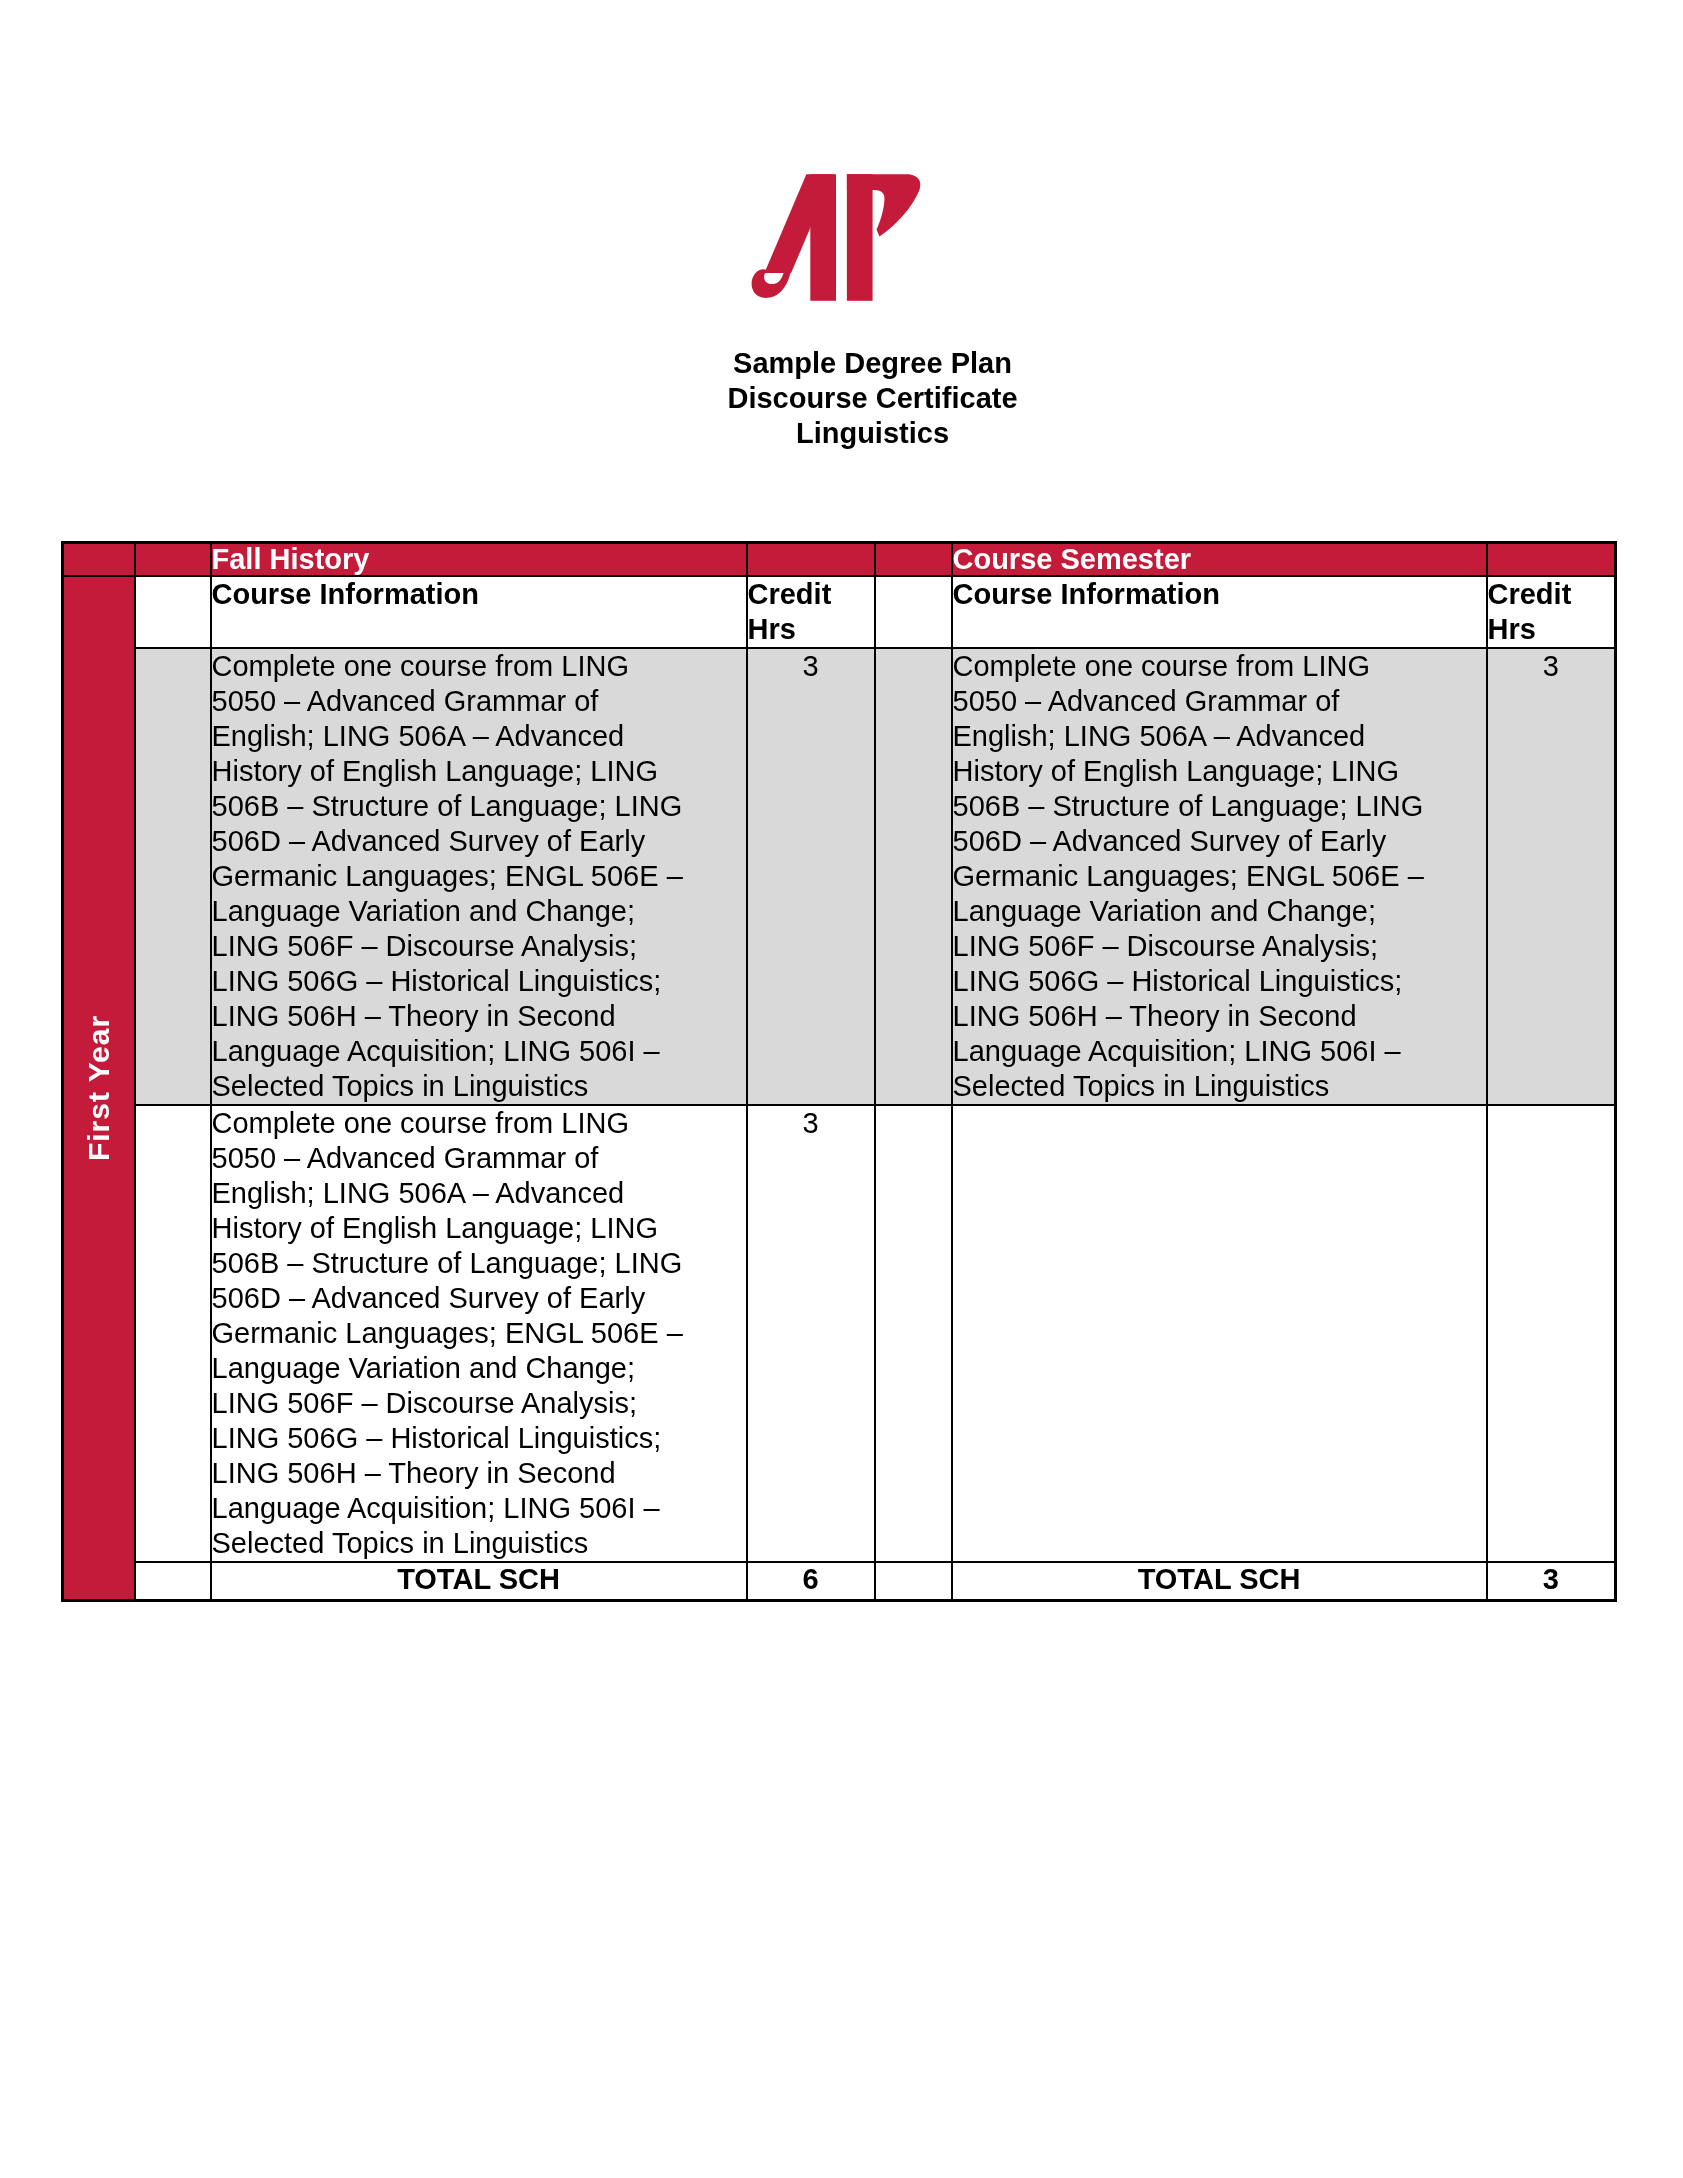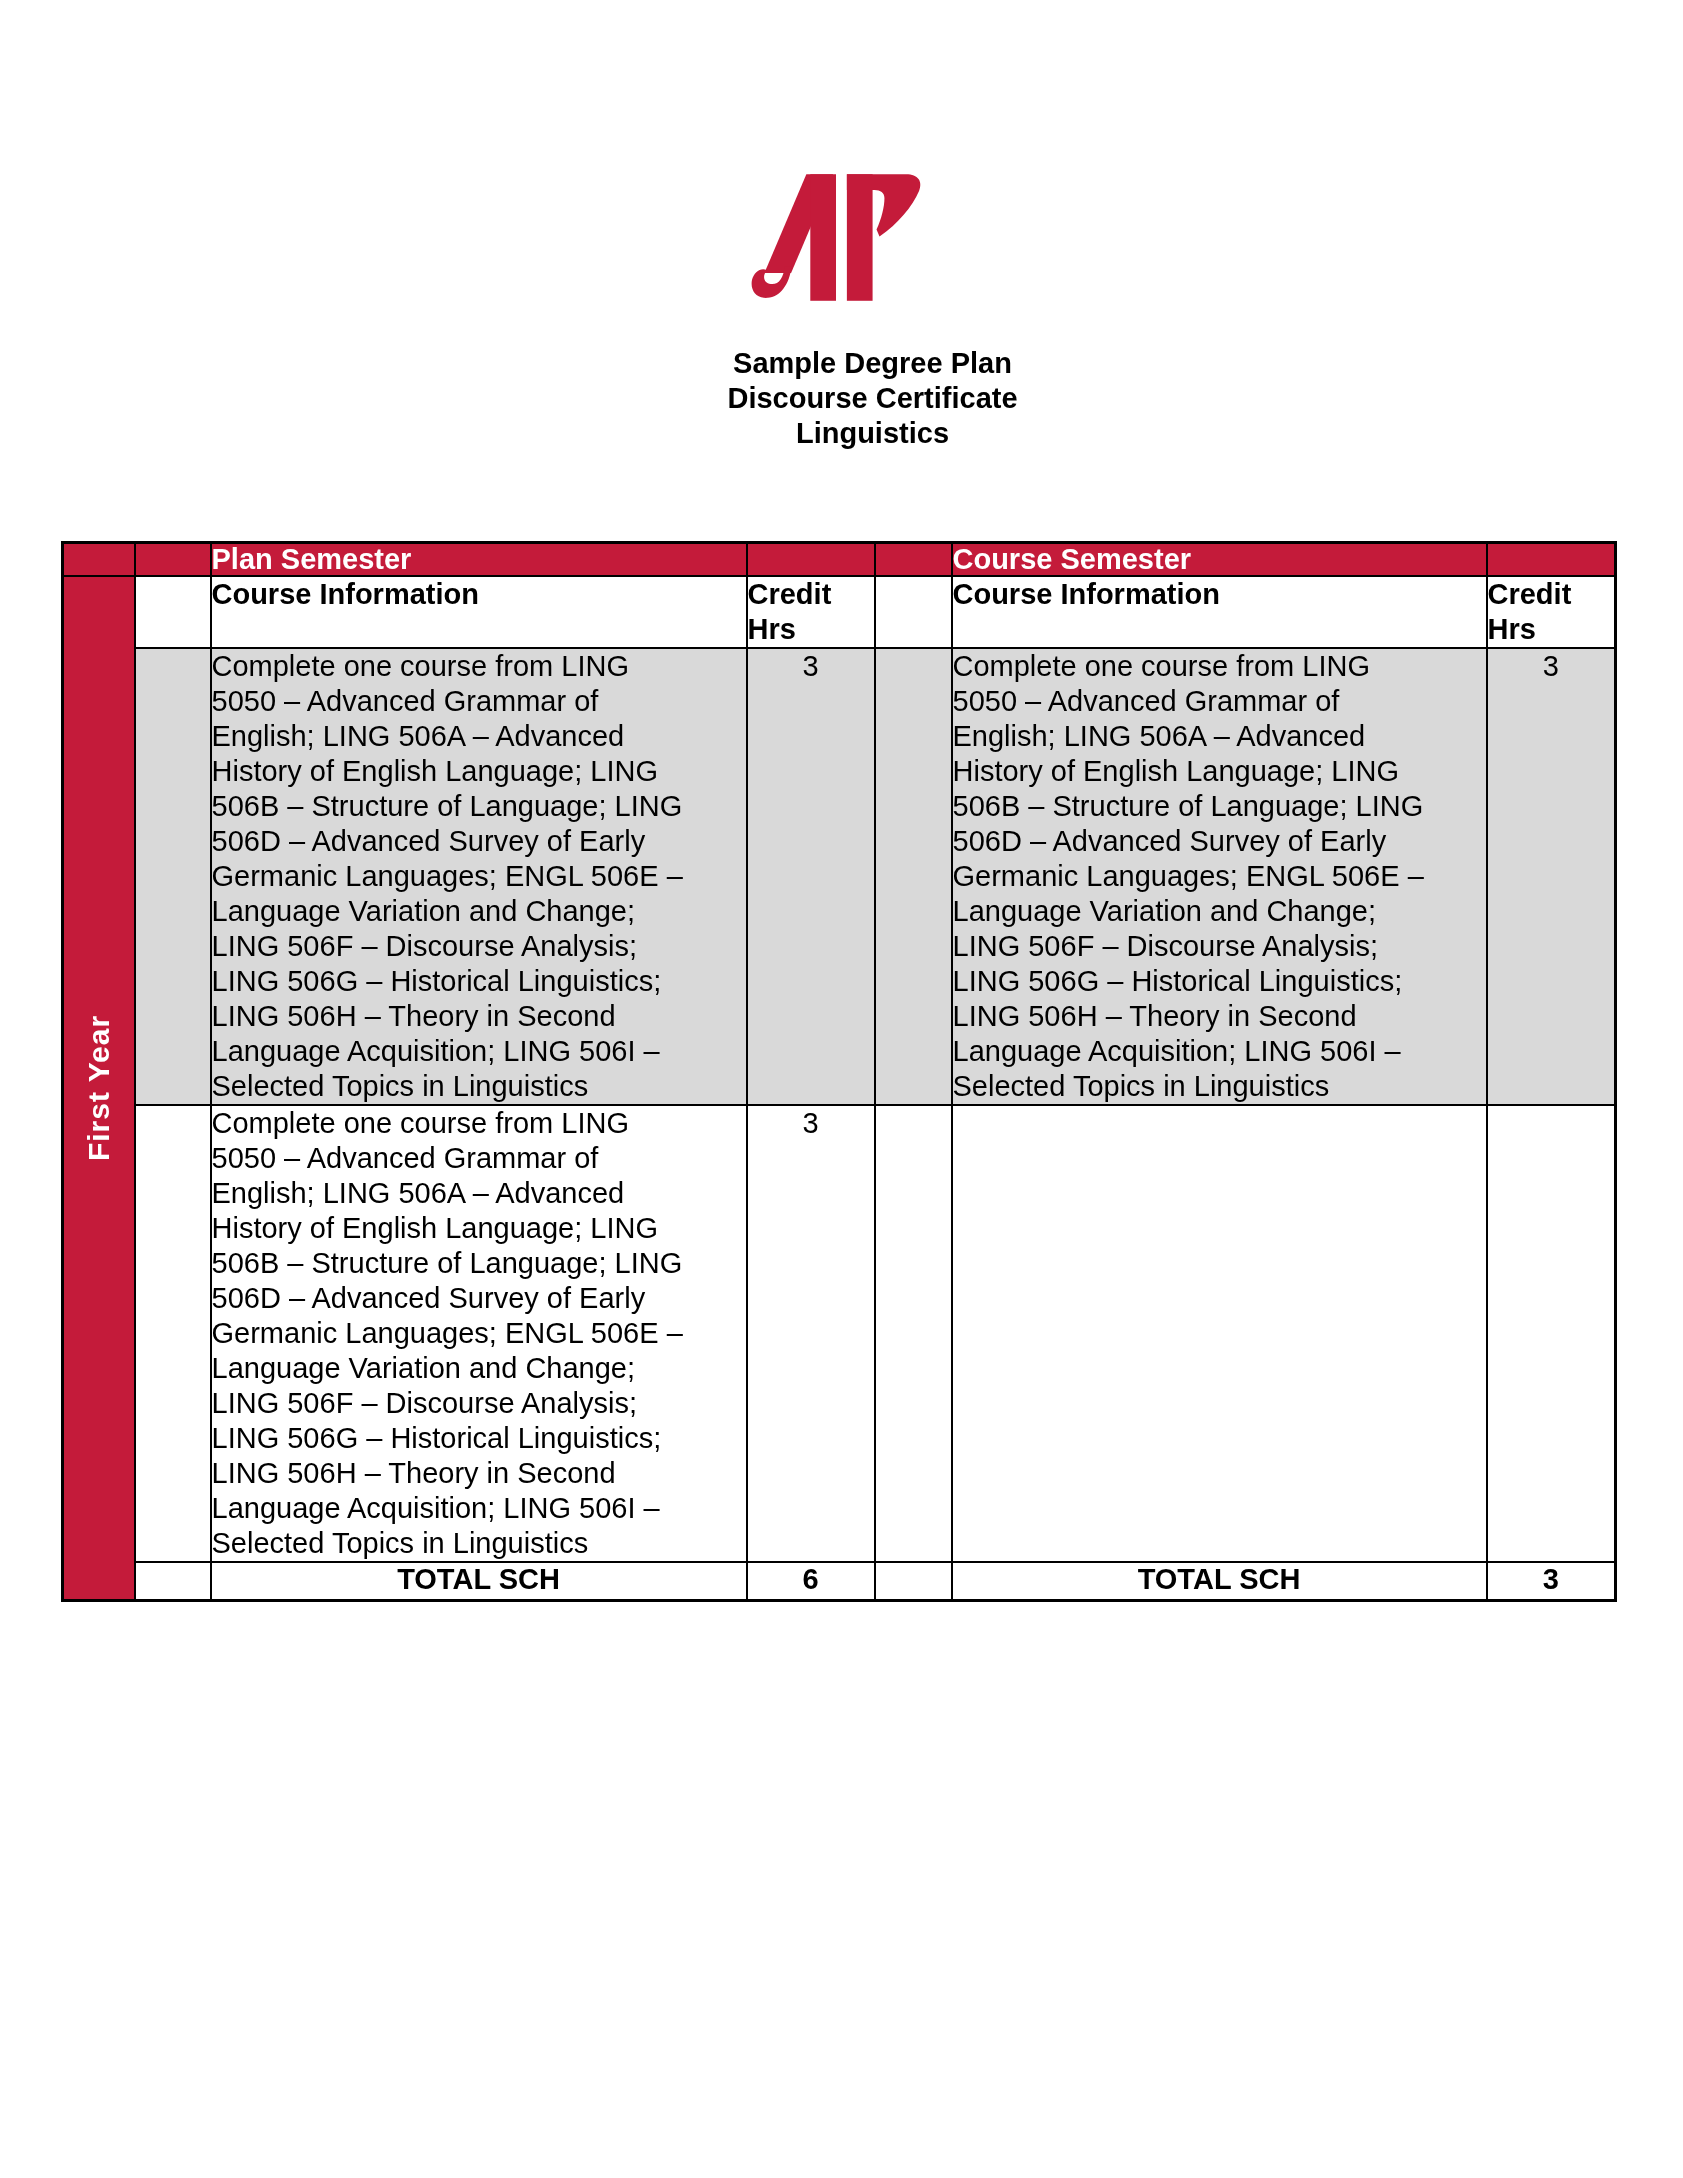--- a/index.html
+++ b/index.html
@@ -73,21 +73,21 @@
         <col style="width:536px">
       <col style="width:128px">
         <col style="width:77px">
         <col style="width:535px">
       <col style="width:129px">
     </colgroup>
     <tbody>
         <tr style="height:33px">
       <td class="red"></td>
       <td class="red"></td>
-      <td class="red sem">Plan Semester</td>
+      <td class="red sem">Fall History</td>
       <td class="red"></td>
       <td class="red"></td>
       <td class="red sem">Course Semester</td>
       <td class="red"></td>
     </tr>
     <tr style="height:70px">
       <td class="red year-cell" rowspan="4">
         <span class="year-label">First Year</span>
       </td>
       <td></td>

